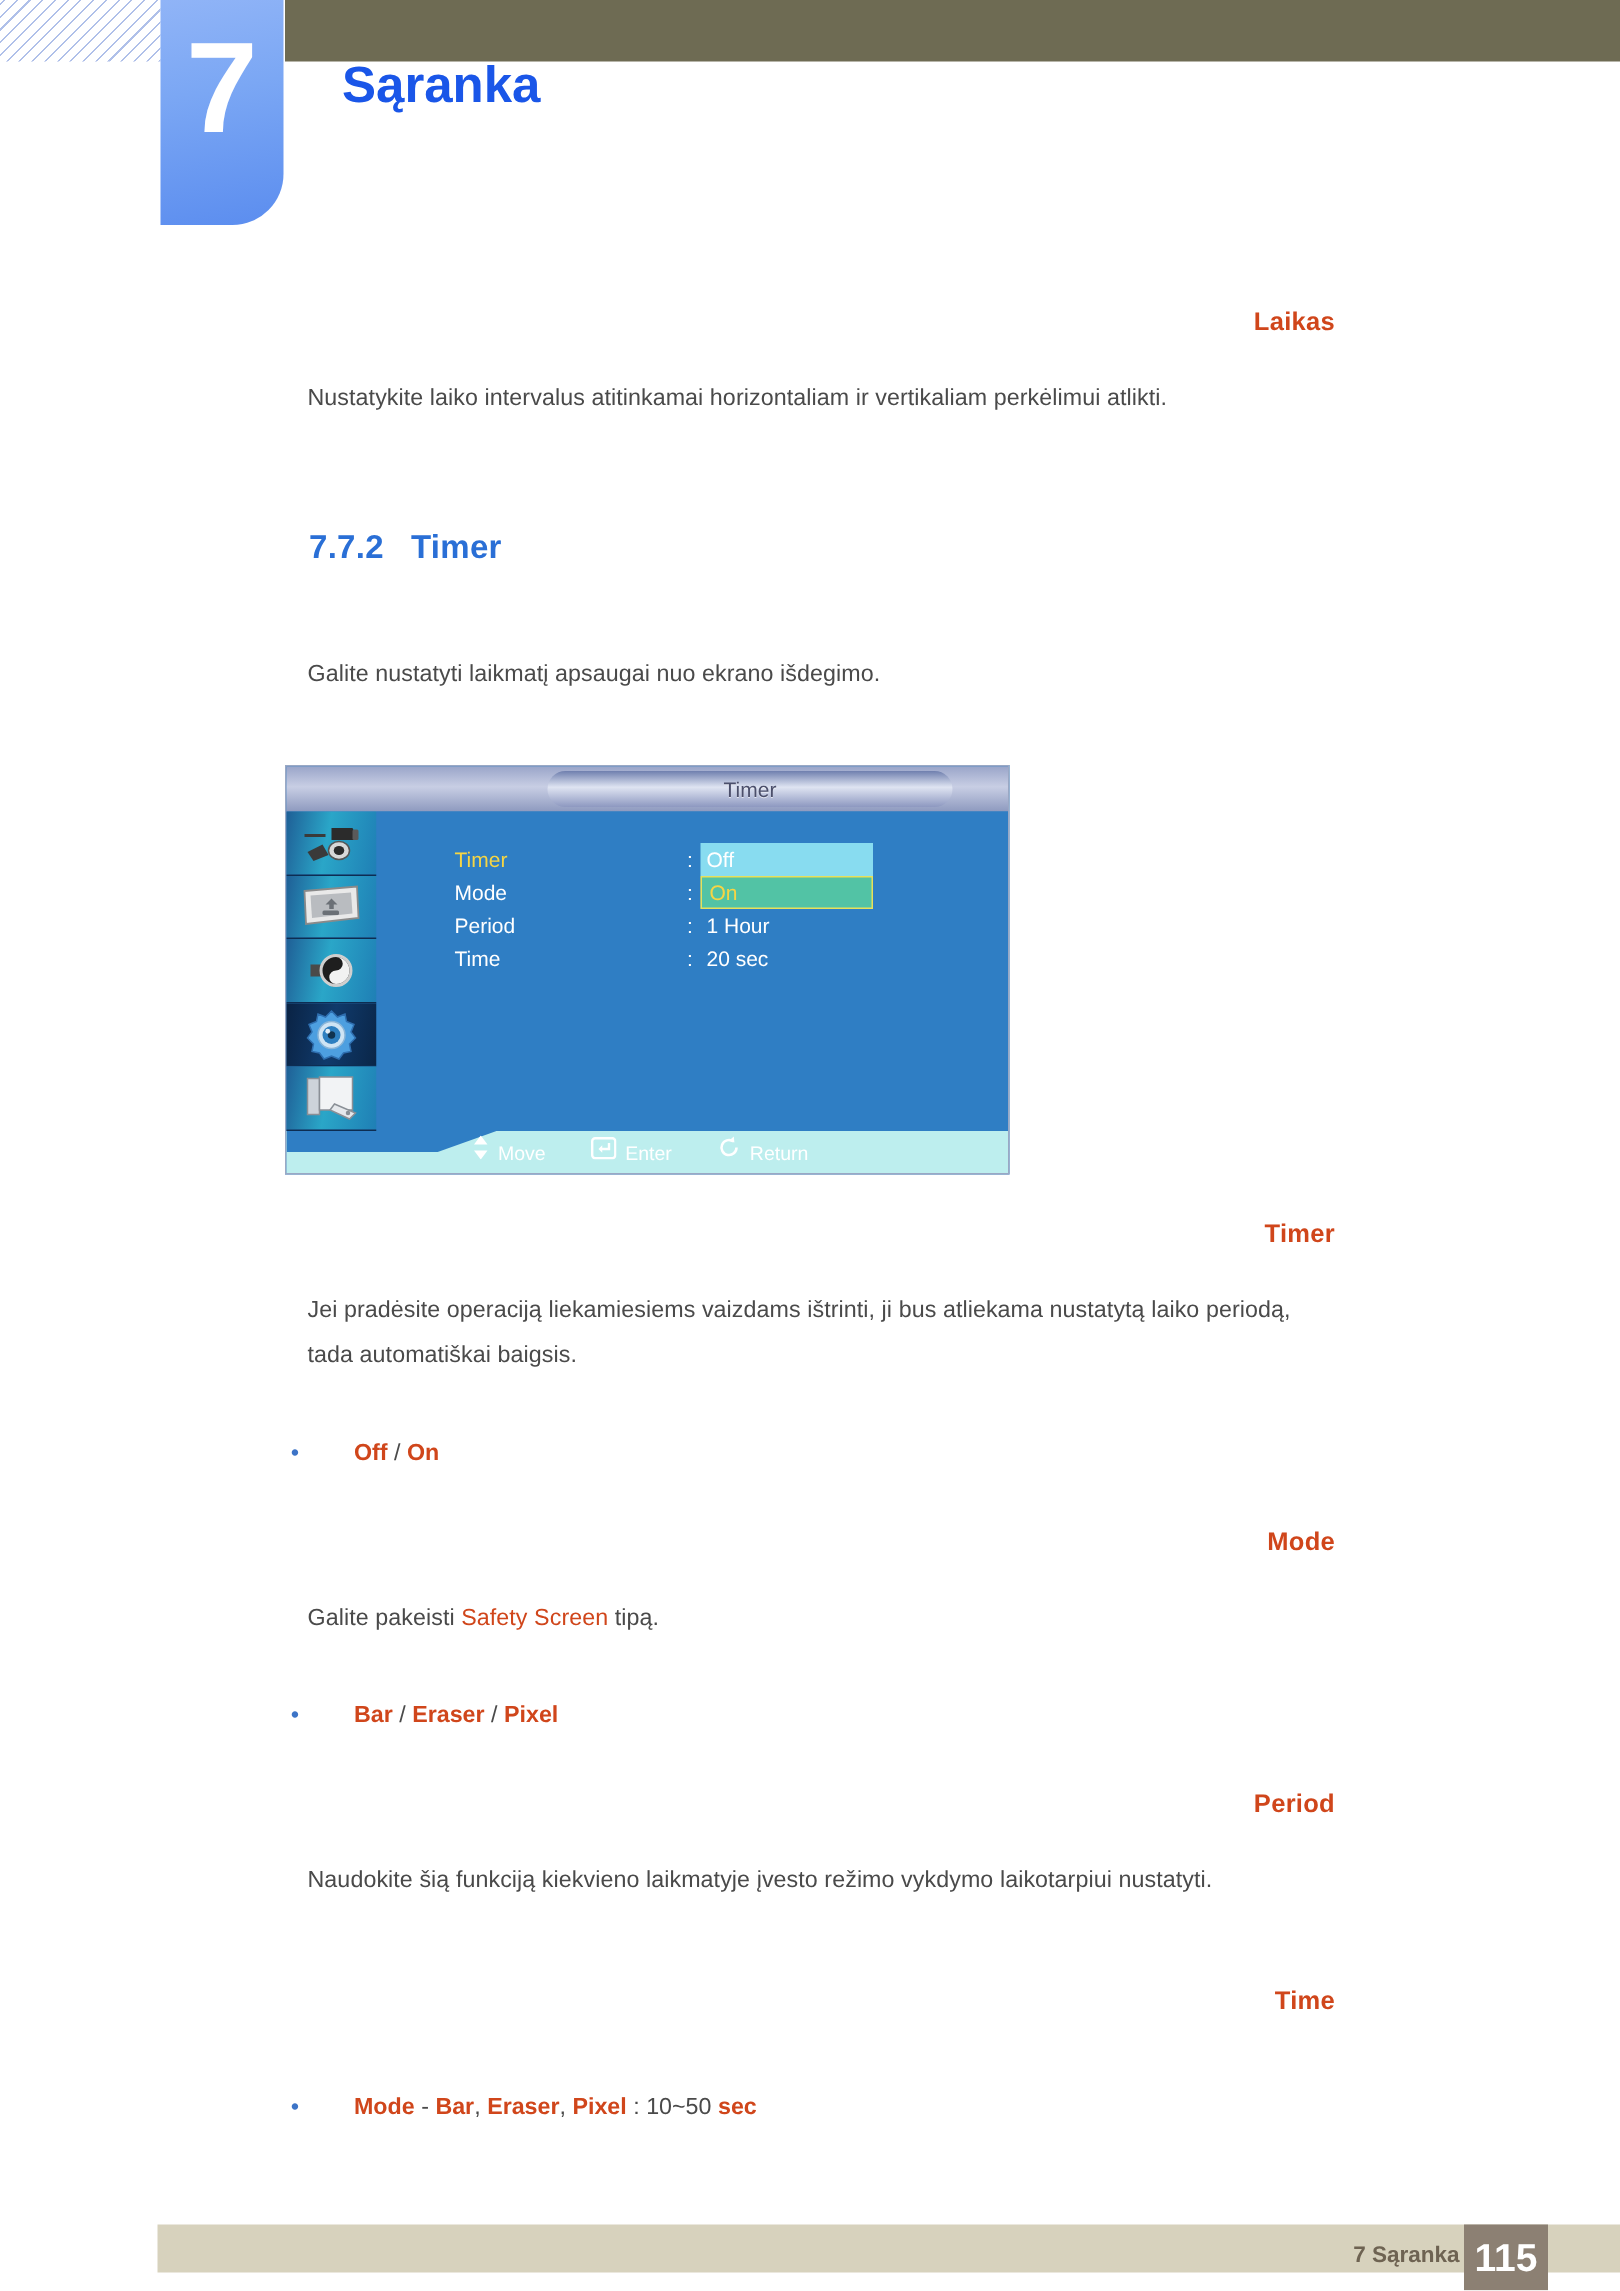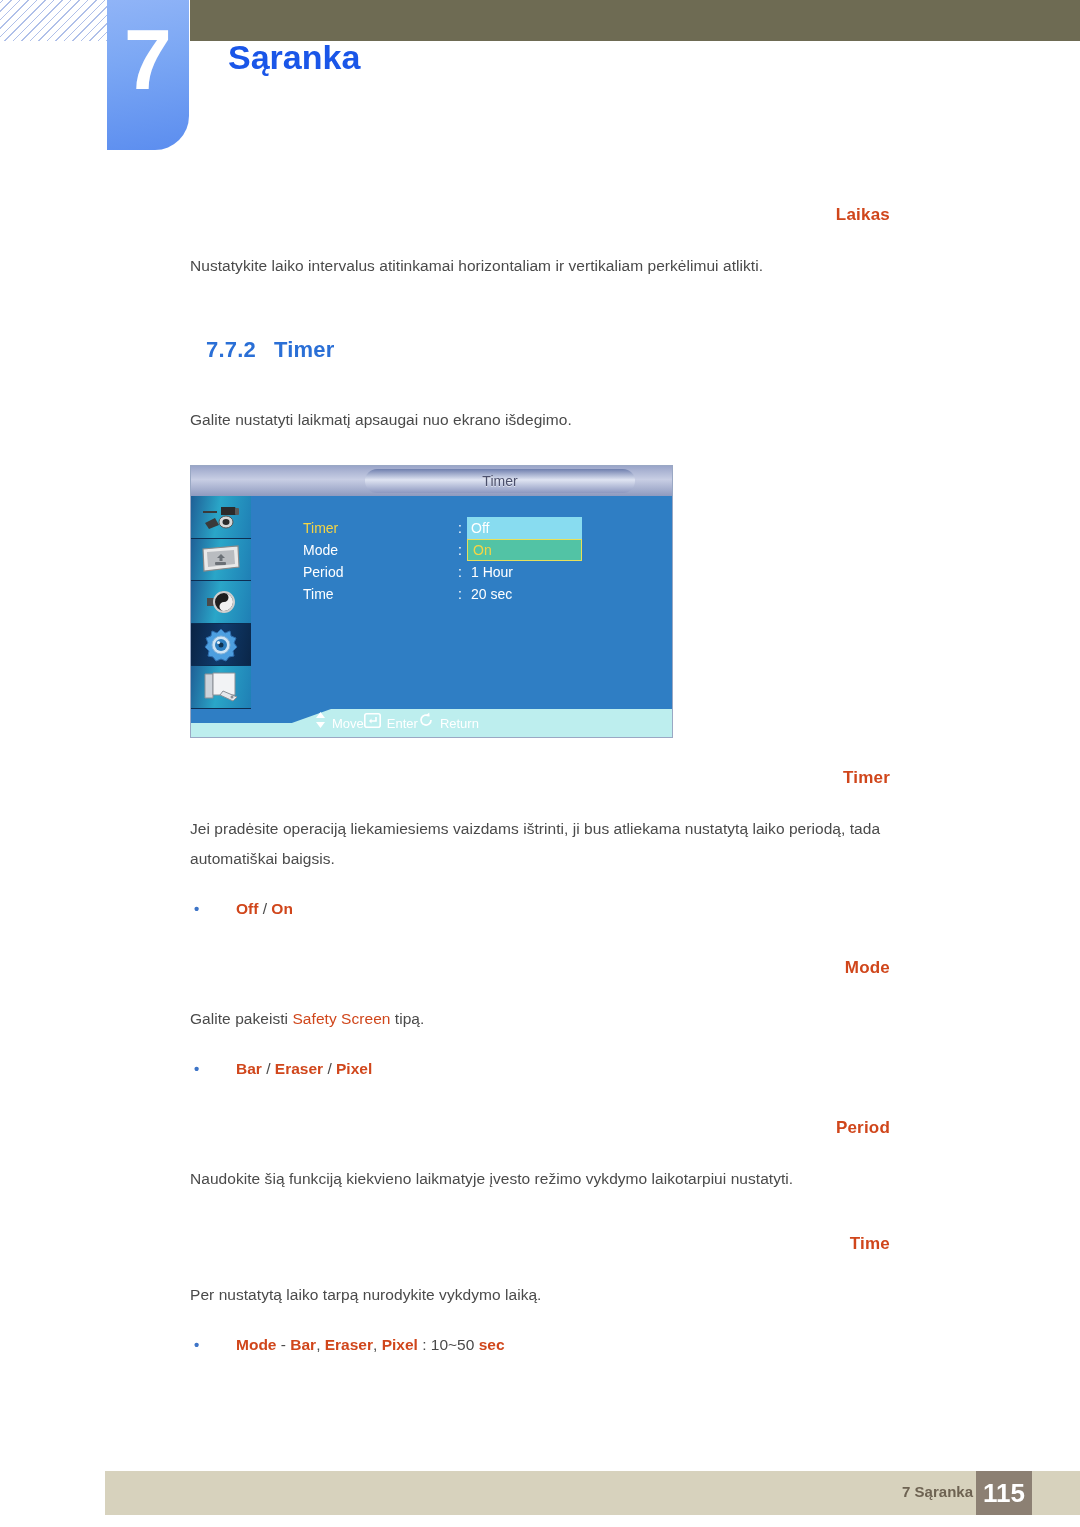--- a/index.html
+++ b/index.html
@@ -81,21 +81,21 @@
     color: #d0461b;
     margin: 0 0 26px 0;
     letter-spacing: 0.2px;
     text-align: right;
   }
 
   p.body {
     font-size: 15.5px;
     line-height: 30px;
     color: #4a4a4a;
-    margin: 0;
+    margin: 15px;
     letter-spacing: 0.05px;
   }
 
   h2.numbered {
     font-size: 22px;
     font-weight: bold;
     color: #2a6fd6;
     margin: 16px;
     letter-spacing: 0.2px;
   }
@@ -229,31 +229,32 @@
     left: 0; top: 0;
     width: 140px; height: 14px;
     background: #2f7ec4;
     clip-path: polygon(0 0, 100% 0, 72% 100%, 0 100%);
   }
   .osd-foot-items {
     position: absolute;
     left: 124px; top: 3px;
     display: flex;
     align-items: center;
+    gap: 30px;
     font-size: 13px;
     color: #ffffff;
     line-height: 22px;
   }
   .osd-foot-item { display: flex; align-items: center; gap: 6px; }
 
   
   .footer-band {
     position: absolute;
     left: 105px; bottom: 12px;
-    width: 975px; height: 44px;
+    width: 975px; height: 32px;
     background: #d7d2bd;
   }
   .footer-label {
     position: absolute;
     right: 107px;
     top: 12px;
     font-size: 15px;
     font-weight: bold;
     color: #6e6352;
   }
@@ -475,21 +476,20 @@
     </div>
 
     <div class="spacer-40"></div>
 
     <h3 class="sub-head">Period</h3>
     <p class="body">Naudokite šią funkciją kiekvieno laikmatyje įvesto režimo vykdymo laikotarpiui nustatyti.</p>
 
     <div class="spacer-40"></div>
 
     <h3 class="sub-head">Time</h3>
-    <p class="body">Per nustatytą laiko tarpą nurodykite vykdymo laiką.</p>
 
     <div class="spacer-26"></div>
 
     <div class="bullet-row">
       <span class="dot">•</span>
       <span>
         <span>Mode</span>
         <span class="plain">-</span>
         <span>Bar</span><span class="plain">,</span>
         <span>Eraser</span><span class="plain">,</span>

